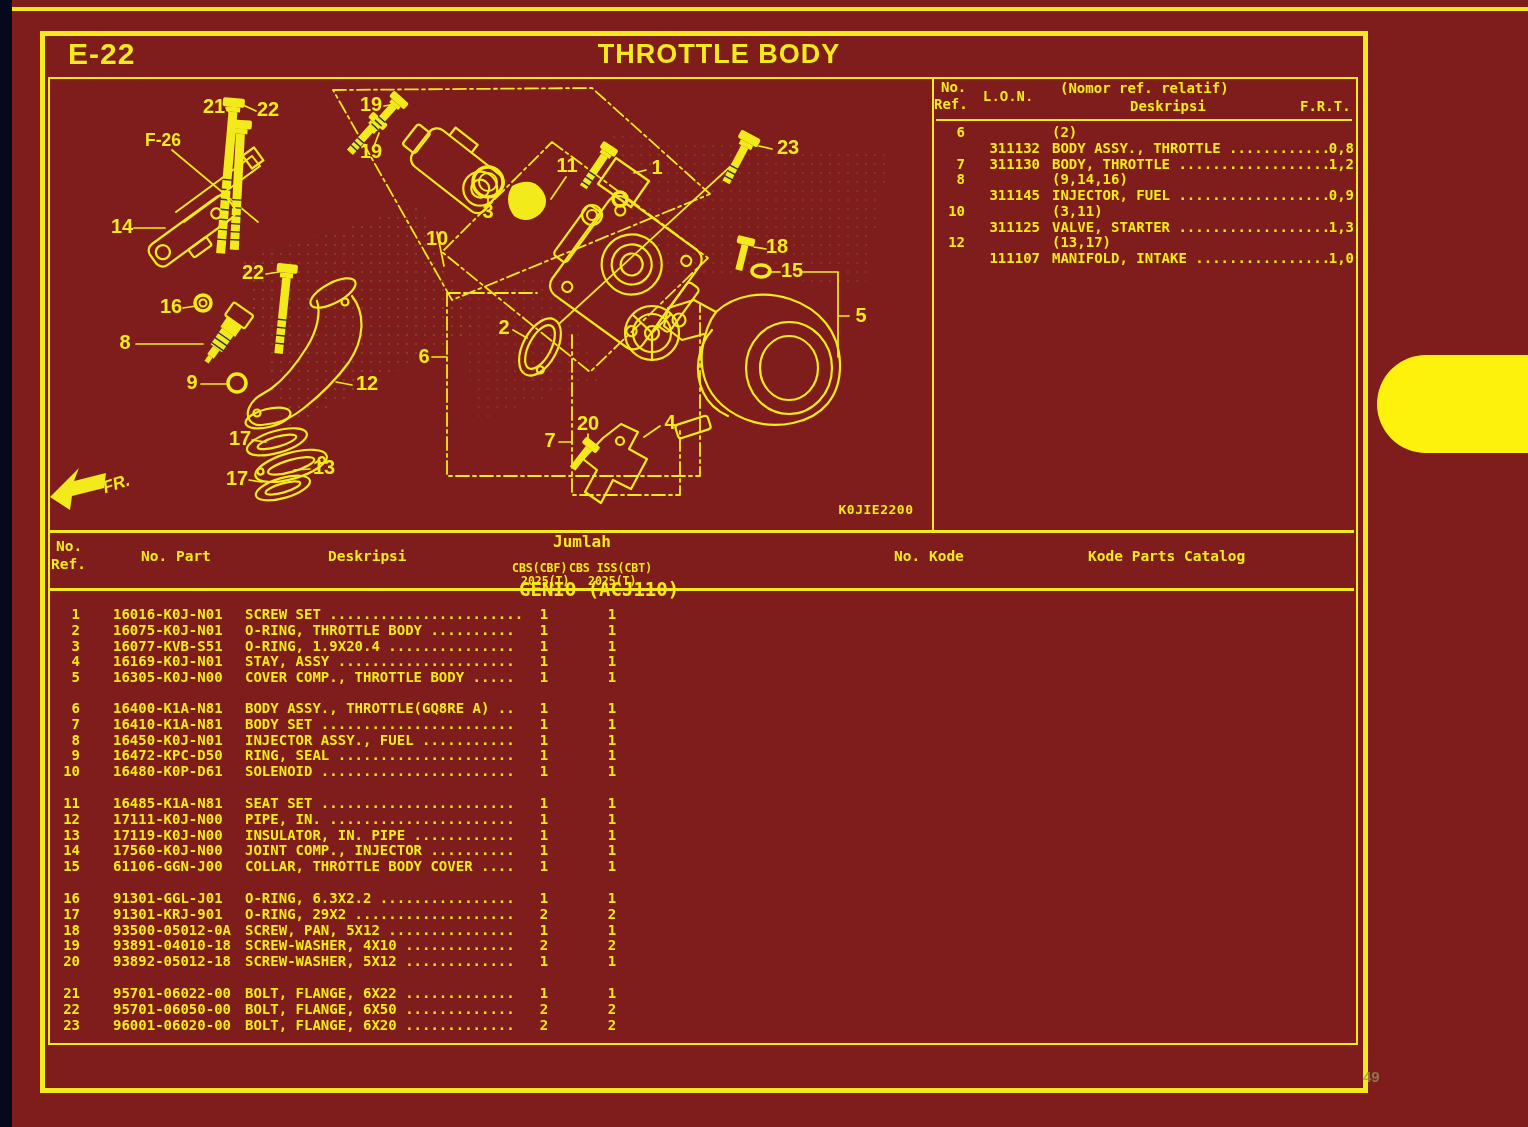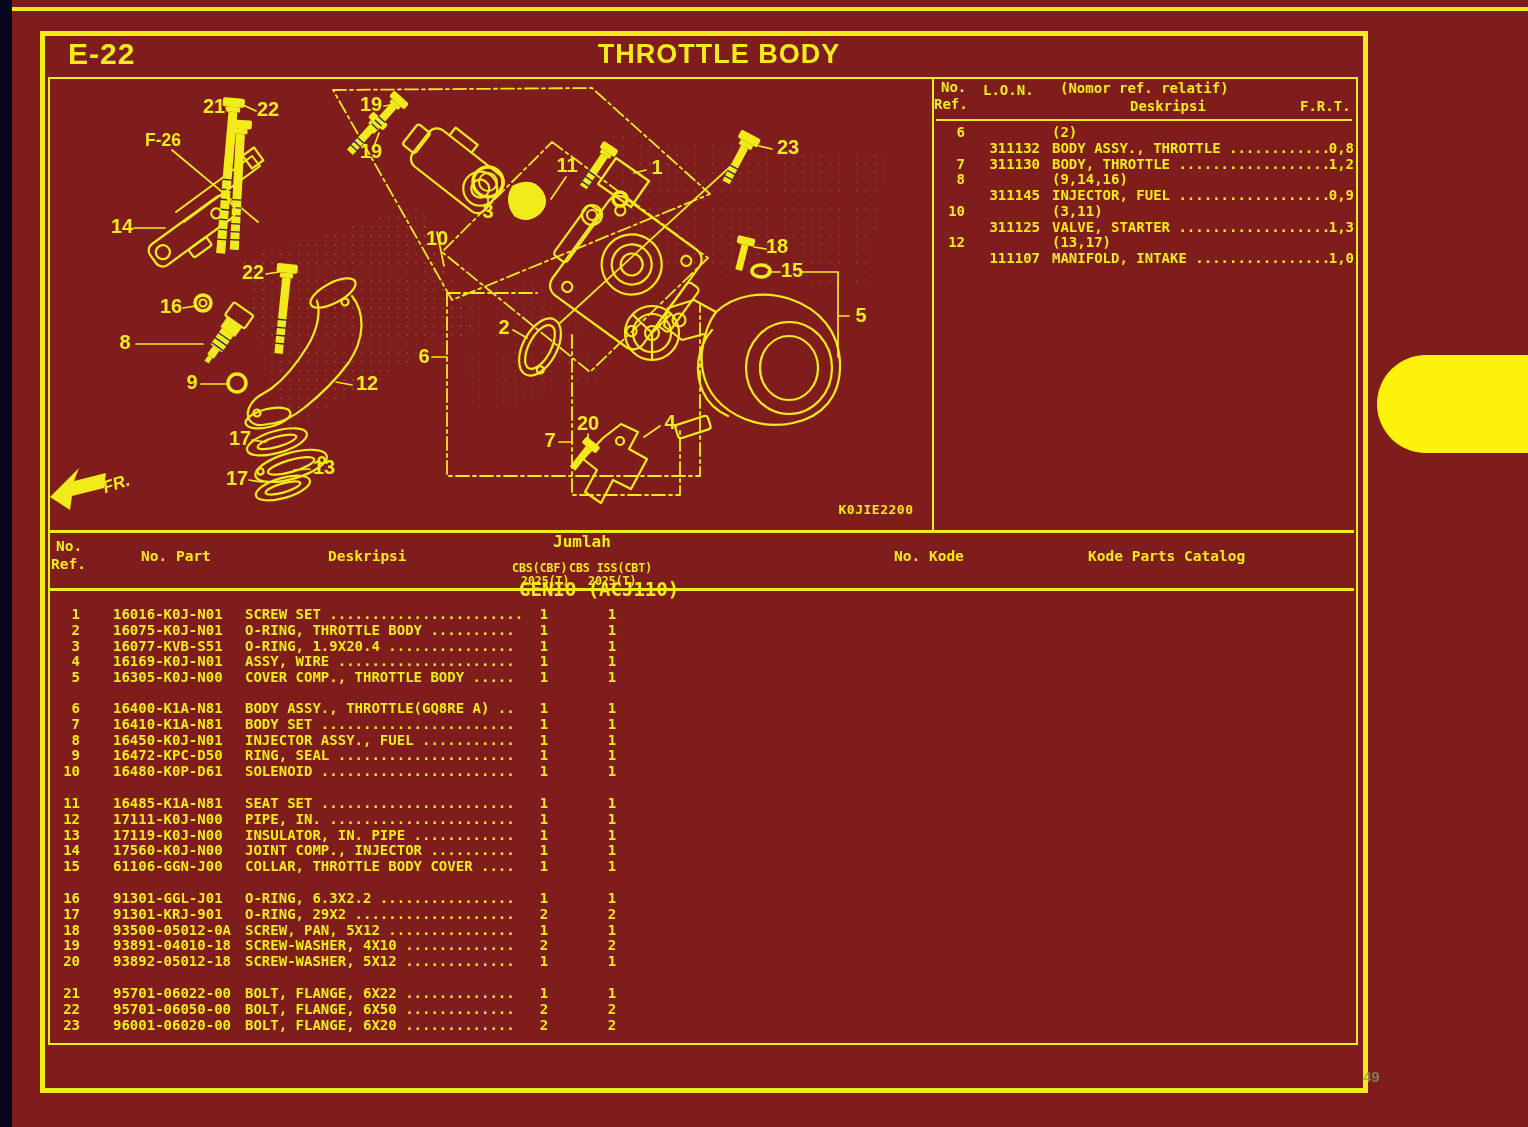--- a/index.html
+++ b/index.html
@@ -13,21 +13,21 @@
   .frame-inner{position:absolute;left:48px;top:77px;width:1306px;height:964px;border:2px solid #f3ea1b;}
   .vdiv{position:absolute;left:932px;top:79px;width:2px;height:453px;background:#f3ea1b;}
   .rhline{position:absolute;left:936px;top:119px;width:416px;height:2px;background:#f3ea1b;}
   .band-top{position:absolute;left:48px;top:530px;width:1306px;height:3px;background:#f3ea1b;}
   .band-bottom{position:absolute;left:48px;top:588px;width:1306px;height:3px;background:#f3ea1b;}
   
   .code{left:68px;top:37px;font:bold 30px "Liberation Sans",sans-serif;letter-spacing:1px;}
   .title{left:40px;top:39px;width:1318px;text-align:center;font:bold 27px "Liberation Sans",sans-serif;letter-spacing:1px;margin-left:20px;}
   
   .rh{font:bold 14px "DejaVu Sans Mono",monospace;}
-  .rh1{left:941px;top:79px;} .rh2{left:934px;top:96px;} .rh3{left:983px;top:82px;}
+  .rh1{left:941px;top:79px;} .rh2{left:934px;top:96px;} .rh3{left:983px;top:89px;font-family:Liberation Mono, monospace;}
   .rh4{left:1060px;top:80px;} .rh5{left:1130px;top:98px;} .rh6{left:1300px;top:98px;}
   
   .ref-rows{position:absolute;left:0;top:124px;width:1400px;}
   .rrow{position:relative;height:15.75px;font:bold 14px "DejaVu Sans Mono",monospace;}
   .rrow span{position:absolute;top:0;white-space:pre;}
   .rc-ref{left:920px;width:45px;text-align:right;}
   .rc-lon{left:980px;width:60px;text-align:right;}
   .rc-desc{left:1052px;}
   .rc-frt{left:1306px;width:48px;text-align:right;}
   
@@ -385,21 +385,21 @@
         <div class="prow">
           <span class="pc-ref">3</span>
           <span class="pc-part">16077-KVB-S51</span>
           <span class="pc-desc">O-RING, 1.9X20.4 ...............</span>
           <span class="pc-q1">1</span>
           <span class="pc-q2">1</span>
         </div>
         <div class="prow">
           <span class="pc-ref">4</span>
           <span class="pc-part">16169-K0J-N01</span>
-          <span class="pc-desc">ASSY, WIRE .....................</span>
+          <span class="pc-desc">STAY, ASSY .....................</span>
           <span class="pc-q1">1</span>
           <span class="pc-q2">1</span>
         </div>
         <div class="prow">
           <span class="pc-ref">5</span>
           <span class="pc-part">16305-K0J-N00</span>
           <span class="pc-desc">COVER COMP., THROTTLE BODY .....</span>
           <span class="pc-q1">1</span>
           <span class="pc-q2">1</span>
         </div>

